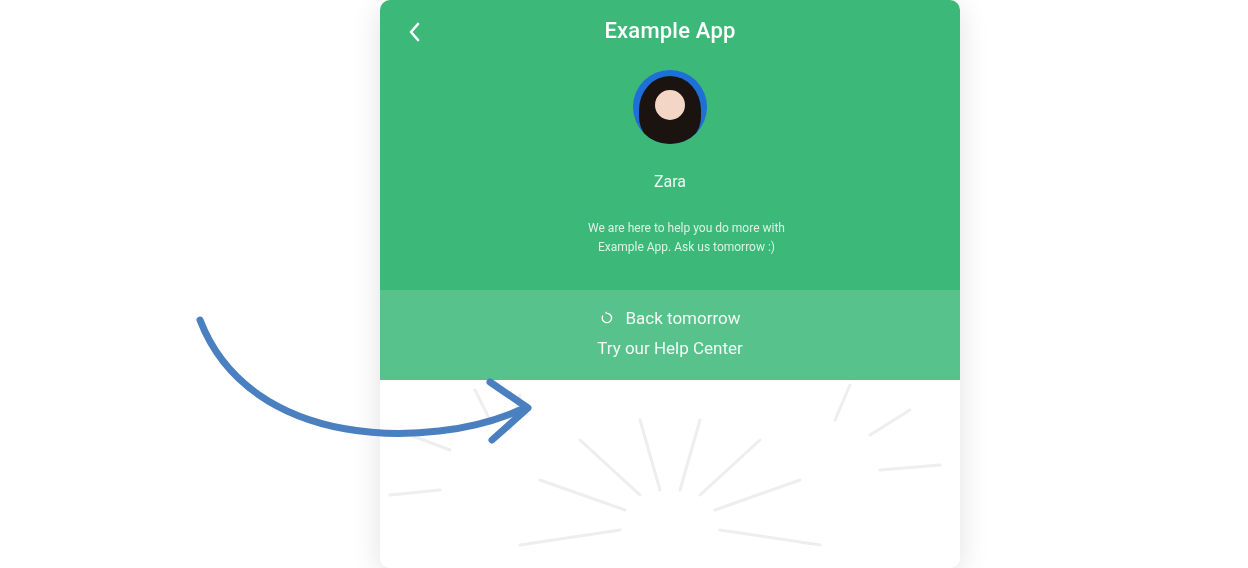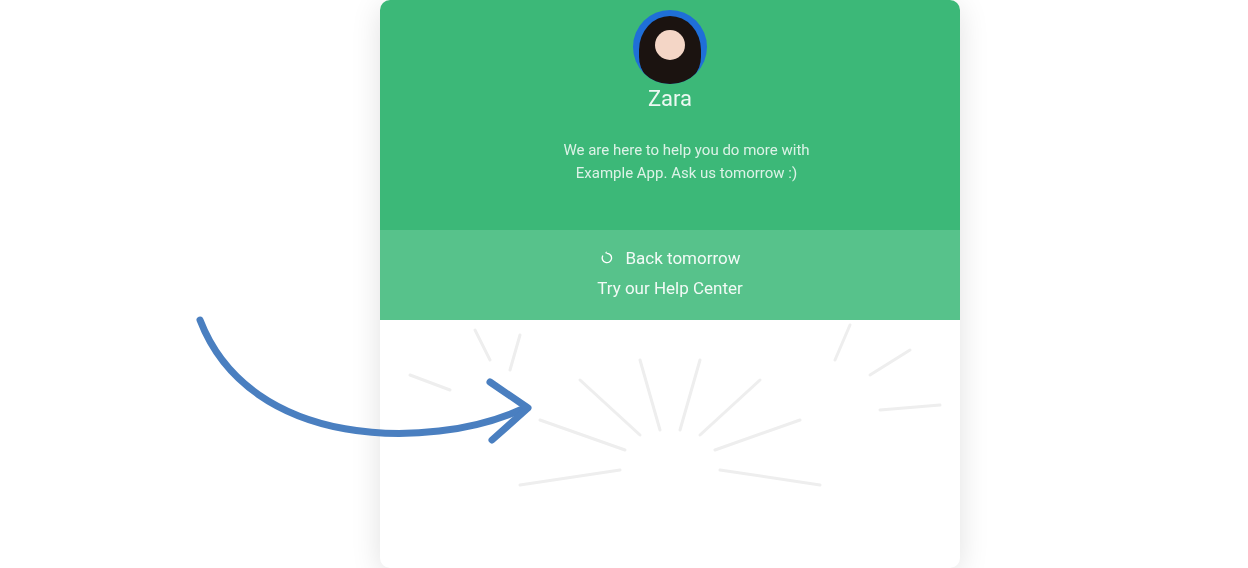--- a/index.html
+++ b/index.html
@@ -89,37 +89,36 @@
       position: absolute;
       left: 50%;
       top: 14px;
       transform: translateX(-50%);
       width: 30px;
       height: 30px;
       background: #f4d6c6;
       border-radius: 50%;
     }
     .agent-name {
-      margin-top: 2px;
-      font-size: 22px;
+      margin-top: 28px;
+      font-size: 16px;
       color: rgba(255,255,255,0.9);
     }
     .welcome {
       text-align: center;
       padding: 28px 52px 34px 40px;
       color: rgba(255,255,255,0.82);
-      font-size: 15px;
+      font-size: 12px;
       line-height: 1.55;
       margin-left: 45px;
     }
     .status-bar {
       background: rgba(255,255,255,0.14);
       padding: 18px 20px 22px 20px;
       text-align: center;
-      margin-top: 10px;
     }
     .status-row {
       display: flex;
       align-items: center;
       justify-content: center;
       gap: 10px;
       color: rgba(255,255,255,0.92);
       font-size: 17px;
     }
     .status-row svg {
@@ -152,20 +151,28 @@
       width: 370px;
       height: 170px;
       pointer-events: none;
     }
   </style>
 </head>
 <body>
 
 <div class="card">
   <div class="header">
+    <div class="header-top">
+      <div class="back-btn">
+        <svg viewBox="0 0 12 20">
+          <path d="M10 2 L3 10 L10 18" stroke="#ffffff" stroke-width="2.6" fill="none" stroke-linecap="round" stroke-linejoin="round"></path>
+        </svg>
+      </div>
+      <div class="app-title">Example App</div>
+    </div>
 
     <div class="avatar-wrap">
       <div class="avatar">
         <div class="hair"></div>
       </div>
       <div class="agent-name">Zara</div>
     </div>
 
     <div class="welcome">
       <div>We are here to help you do more with</div>

